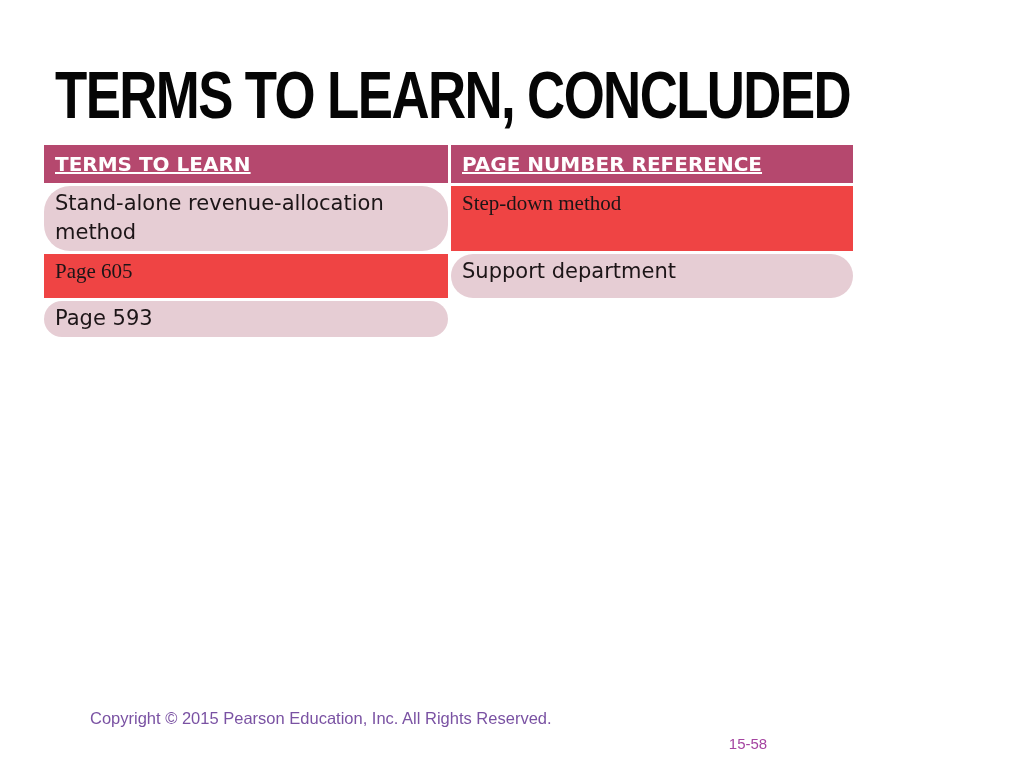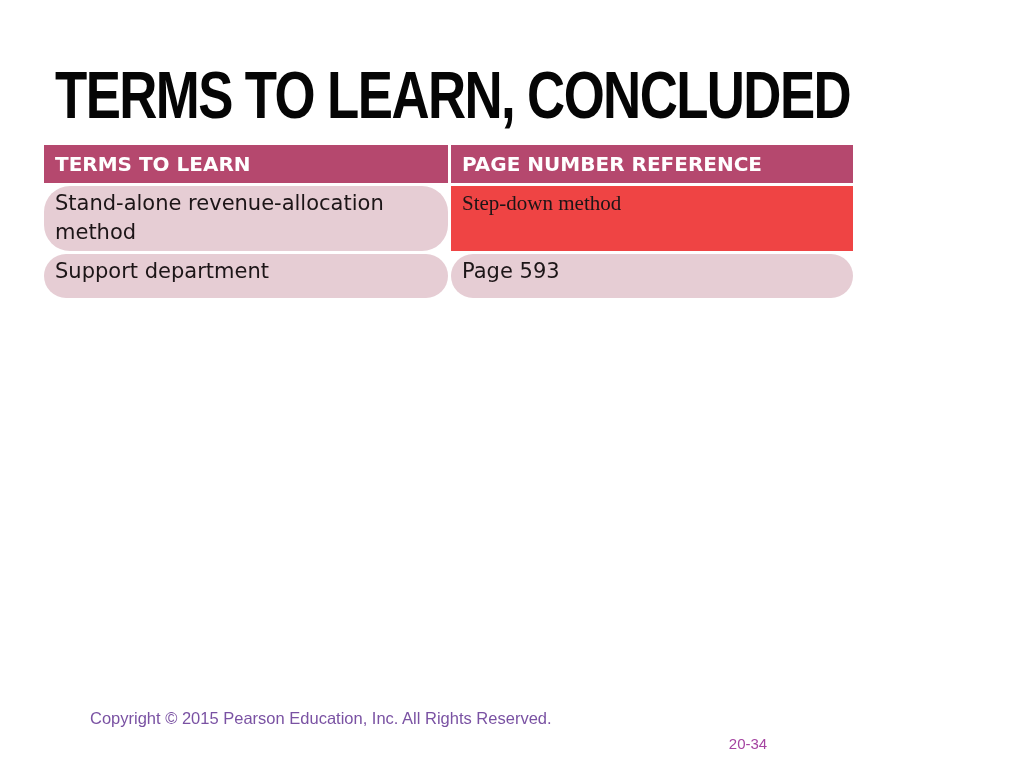--- a/index.html
+++ b/index.html
@@ -67,20 +67,21 @@
     color: #1c1517;
   }
   .cell.header {
     background: #b5486e;
     color: #ffffff;
     font-weight: 700;
     font-size: 20px;
     display: flex;
     align-items: center;
     padding-top: 0;
+    text-decoration: underline;
   }
   .cell.band-dark  { background: #e6cdd4; border-radius: 26px; }
   .cell.band-light { background: #ef4444; font-family: Liberation Serif, serif; }
 
   
   .copyright {
     position: absolute;
     left: 90px;
     top: 709px;
     font-family: "Liberation Sans", sans-serif;
@@ -108,22 +109,23 @@
 
   <h1 class="title">TERMS TO LEARN, CONCLUDED</h1>
 
   <div class="terms-table">
     <div class="cell header">TERMS TO LEARN</div>
     <div class="cell header">PAGE NUMBER REFERENCE</div>
 
     <div class="cell band-dark">Stand-alone revenue-allocation method</div>
 
     <div class="cell band-light">Step-down method</div>
+    <div class="cell band-light">Page 605</div>
 
     <div class="cell band-dark">Support department</div>
     <div class="cell band-dark">Page 593</div>
   </div>
 
   <div class="copyright">Copyright © 2015 Pearson Education, Inc. All Rights Reserved.</div>
 
-  <div class="slide-number">20-34</div>
+  <div class="slide-number">15-58</div>
 
 </div>
 
 </body></html>

